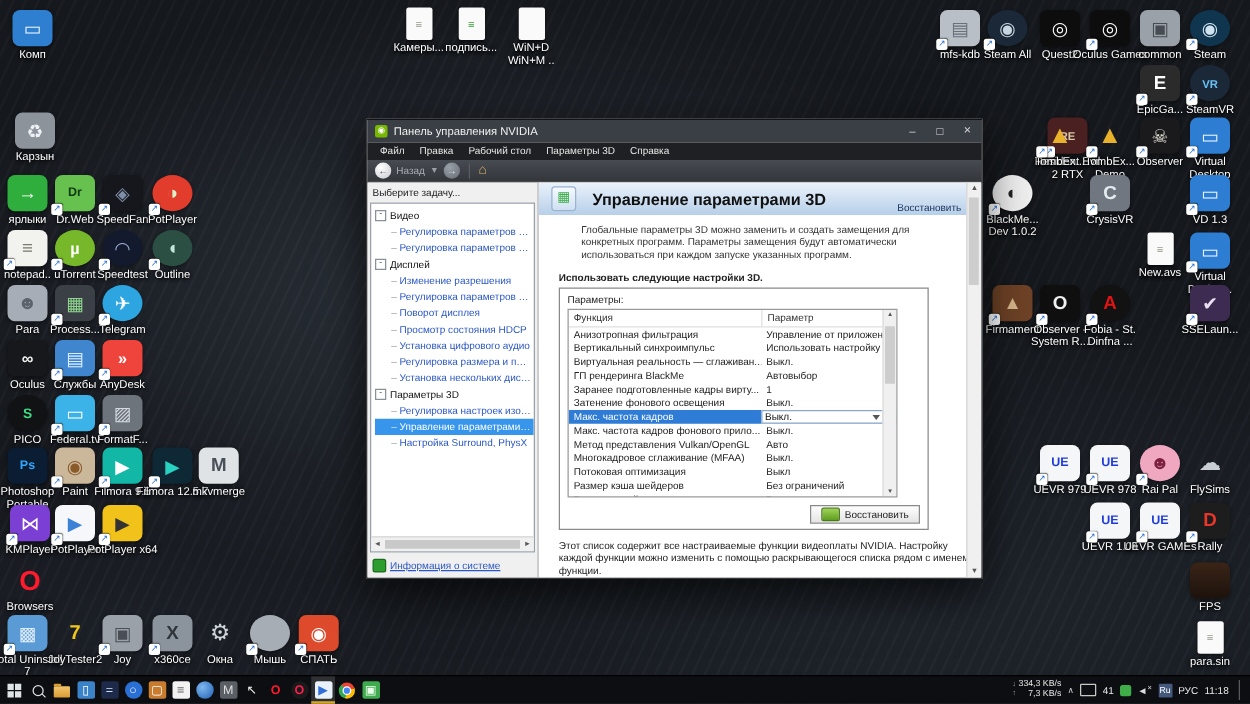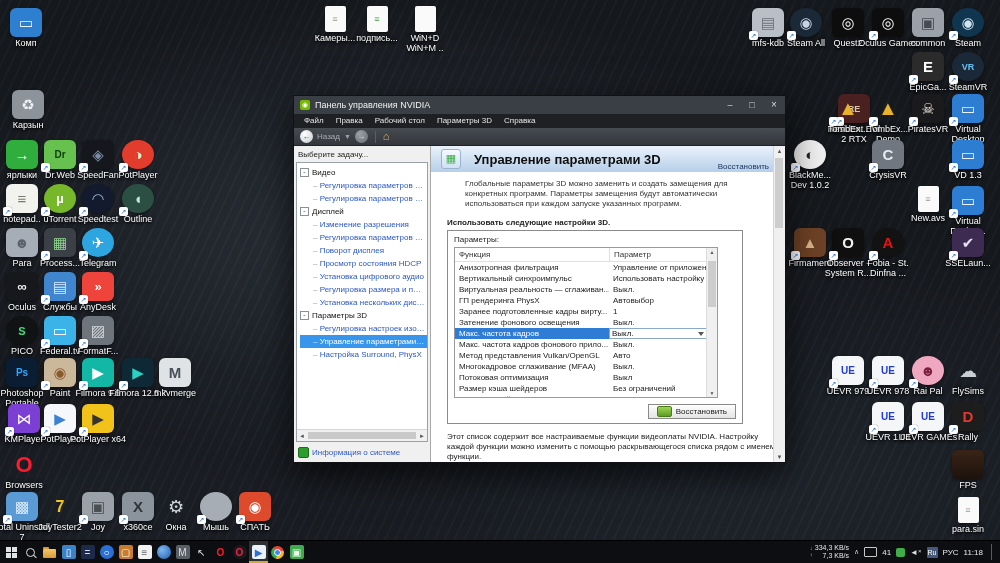--- a/index.html
+++ b/index.html
@@ -56,21 +56,21 @@
     text-align:center;flex:none}
   .tree-item{padding:1px 2px 1px 13px;color:#2b57c4;overflow:hidden;text-overflow:ellipsis}
   .tree-item::before{content:"– ";color:#9aa2aa}
   .tree-item.selected{background:#3795ec;color:#fff}
   .tree-item.selected::before{color:#cfe6fa}
   .hscroll{height:11px;background:#f0f0f0;border-top:1px solid #d5d5d5;display:flex;align-items:center;
     padding:0 2px;color:#555;font-size:6px;flex:none}
   .hthumb{flex:1;height:7px;background:#c9c9c9;margin:0 3px}
   .sysinfo{display:flex;align-items:center;gap:3px;padding:5px 2px 2px;flex:none}
   .gicon{width:9px;height:9px;background:#2d9e2d;border:1px solid #1c6b1c;border-radius:2px;flex:none}
-  .sysinfo span{color:#2b57c4;}
+  .sysinfo span{color:#2b57c4;text-decoration:underline}
   
   .content{flex:1;background:#fff;position:relative;overflow:hidden}
   .band{height:26px;background:linear-gradient(#eaf2fb,#b7cfe9);display:flex;align-items:center;
     padding:0 16px 0 10px;position:relative}
   .band-icon{width:18px;height:18px;margin-right:13px;border-radius:3px;border:1px solid #9ab4d0;
     background:linear-gradient(#f6faff,#cfe0f2);color:#3fae49;font-size:11px;line-height:16px;text-align:center;flex:none}
   .band-title{font-size:13px;font-weight:bold;color:#101010}
   .restore-link{position:absolute;right:16px;bottom:1px;color:#16325c}
   .intro{margin:7px 18px 0 34px;line-height:10px;color:#333;width:300px}
   .use-label{margin:9px 0 4px 16px;font-weight:bold}
@@ -464,21 +464,21 @@
           <span style="color: rgb(232, 179, 42); font-size: 20px;">▲</span>
           <i class="sc">↗</i>
         </div>
         <div class="dicon-label">TombEx... Demo</div>
       </div>
       <div class="dicon" style="left: 898px; top: 94px;">
         <div class="dicon-img" style="background: rgb(26, 26, 29);">
           <span style="color: rgb(232, 228, 216);">☠</span>
           <i class="sc">↗</i>
         </div>
-        <div class="dicon-label">PiratesVR</div>
+        <div class="dicon-label">Observer</div>
       </div>
       <div class="dicon" style="left: 938px; top: 94px;">
         <div class="dicon-img" style="background: rgb(45, 125, 210);">
           <span style="color: rgb(234, 244, 255);">▭</span>
           <i class="sc">↗</i>
         </div>
         <div class="dicon-label">Virtual Desktop</div>
       </div>
       <div class="dicon" style="left: 780px; top: 140px;">
         <div class="dicon-img round" style="background: rgb(239, 239, 239);">
@@ -692,21 +692,21 @@
                 </div>
                 <div class="trow">
                   <span class="tcell f">Вертикальный синхроимпульс</span>
                   <span class="tcell p">Использовать настройку 3D-приложения</span>
                 </div>
                 <div class="trow">
                   <span class="tcell f">Виртуальная реальность — сглаживан...</span>
                   <span class="tcell p">Выкл.</span>
                 </div>
                 <div class="trow">
-                  <span class="tcell f">ГП рендеринга PhysX</span>
+                  <span class="tcell f">ГП рендеринга BlackMe</span>
                   <span class="tcell p">Автовыбор</span>
                 </div>
                 <div class="trow">
                   <span class="tcell f">Заранее подготовленные кадры вирту...</span>
                   <span class="tcell p">1</span>
                 </div>
                 <div class="trow">
                   <span class="tcell f">Затенение фонового освещения</span>
                   <span class="tcell p">Выкл.</span>
                 </div>

